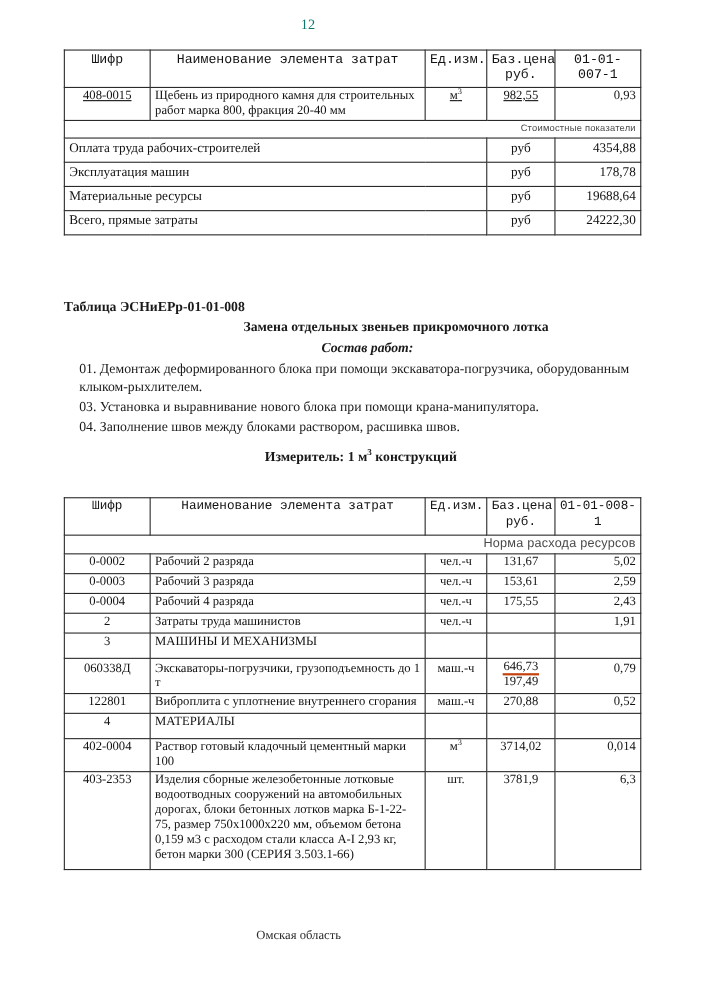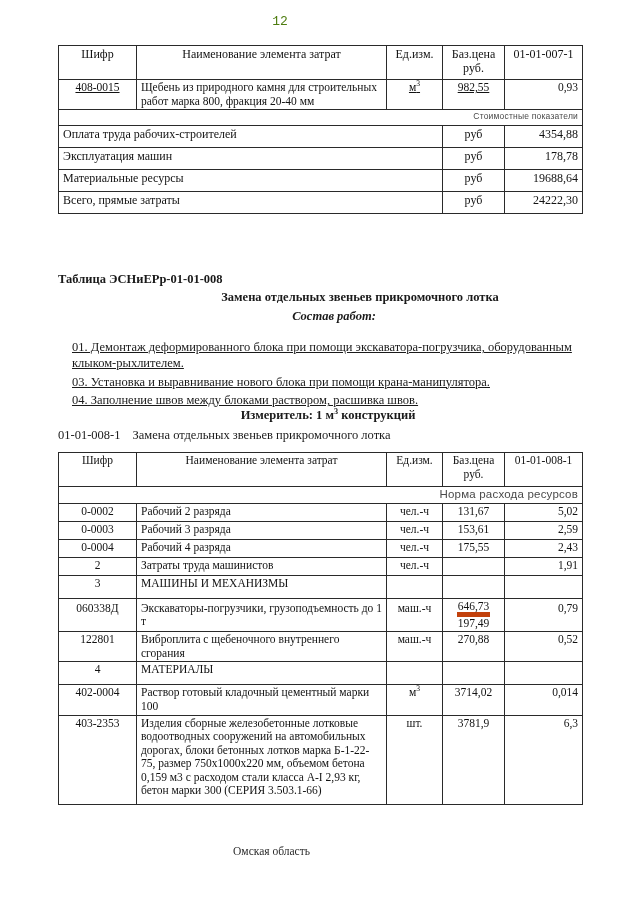--- a/index.html
+++ b/index.html
@@ -23,22 +23,21 @@
   }
 
   
   .page-number {
     position: absolute;
     top: 14px;
     left: 0;
     width: 560px;
     text-align: center;
     font-size: 13px;
-    color: #4d7c0f;
-    font-family: Liberation Mono, monospace;
+    color: #0f766e;
   }
 
   
   table.doc-table {
     border-collapse: collapse;
     table-layout: fixed;
     font-size: 11.5px;
     color: #121212;
   }
   table.doc-table td, table.doc-table th {
@@ -59,20 +58,21 @@
     left: 58px;
     width: 524px;
   }
   .table1 { width: 524px; }
   .table1 th, .table1 td { height: 15px; }
   .th-head {
     text-align: center;
     vertical-align: middle;
     font-size: 12px;
     height: 31px !important;
+    font-family: Liberation Mono, monospace;
   }
   .two-line-head {
     line-height: 1.05;
   }
   .sub-banner {
     text-align: right;
     font-family: "Liberation Sans", "DejaVu Sans", sans-serif;
     font-size: 8.5px;
     color: #4a4a4a;
     letter-spacing: 0.2px;
@@ -119,23 +119,22 @@
   }
   .works-head {
     top: 309px;
     text-align: center;
     font-style: italic;
     font-weight: bold;
     font-size: 12.5px;
     padding-left: 14px;
   }
   .works-list {
-    top: 340px;
-    font-size: 12.5px;
-    text-decoration: underline;
+    top: 328px;
+    font-size: 12.5px;
   }
   .works-list .wl-item {
     margin: 0 0 3px 0;
     padding-left: 14px;
     text-indent: 0;
     line-height: 1.26;
   }
   .meter {
     top: 408px;
     font-weight: bold;
@@ -165,21 +164,21 @@
   .r-price  { text-align: center; white-space: nowrap; }
   .r-value  { text-align: right; padding-right: 6px; white-space: nowrap; }
   .grp-num  { text-align: center; font-weight: bold; }
   .grp-name { font-weight: bold; }
   .frac {
     display: block;
     text-align: center;
     line-height: 1.12;
   }
   .frac .num {
-    border-bottom: 5px solid #c2410c;
+    border-bottom: 2px solid #c2410c;
     display: inline-block;
     padding: 0 1px;
   }
   .frac .den { display: block; }
   .cell-pad-b { padding-bottom: 2px; }
   .mat-desc { line-height: 1.2; }
 
   
   .footer {
     position: absolute;
@@ -260,23 +259,20 @@
   <div class="section works-list">
     <p class="wl-item">01. Демонтаж деформированного блока при помощи экскаватора-погрузчика, оборудованным клыком-рыхлителем.</p>
     <p class="wl-item">03. Установка и выравнивание нового блока при помощи крана-манипулятора.</p>
     <p class="wl-item">04. Заполнение швов между блоками раствором, расшивка швов.</p>
   </div>
 
   <div class="section meter">
     <span>Измеритель: 1 м</span><sup>3</sup><span> конструкций</span>
   </div>
 
-  <div class="section norm-line">
-    <span class="code">01-01-008-1</span><span>Замена отдельных звеньев прикромочного лотка</span>
-  </div>
 
   <div class="table2-wrap">
     <table class="doc-table table2">
       <colgroup>
         <col style="width:78px">
         <col style="width:250px">
         <col style="width:56px">
         <col style="width:62px">
         <col style="width:78px">
       </colgroup>
@@ -341,21 +337,21 @@
             <span class="frac">
               <span class="num">646,73</span>
               <span class="den">197,49</span>
             </span>
           </td>
           <td class="r-value" style="padding-top:3px">0,79</td>
         </tr>
 
         <tr>
           <td class="r-code">122801</td>
-          <td class="r-name">Виброплита с щебеночного внутреннего сгорания</td>
+          <td class="r-name">Виброплита с уплотнение внутреннего сгорания</td>
           <td class="r-unit">маш.-ч</td>
           <td class="r-price">270,88</td>
           <td class="r-value">0,52</td>
         </tr>
 
 
         <tr>
           <td class="grp-num" style="height:20px">4</td>
           <td class="grp-name">МАТЕРИАЛЫ</td>
           <td class="r-unit"></td>

